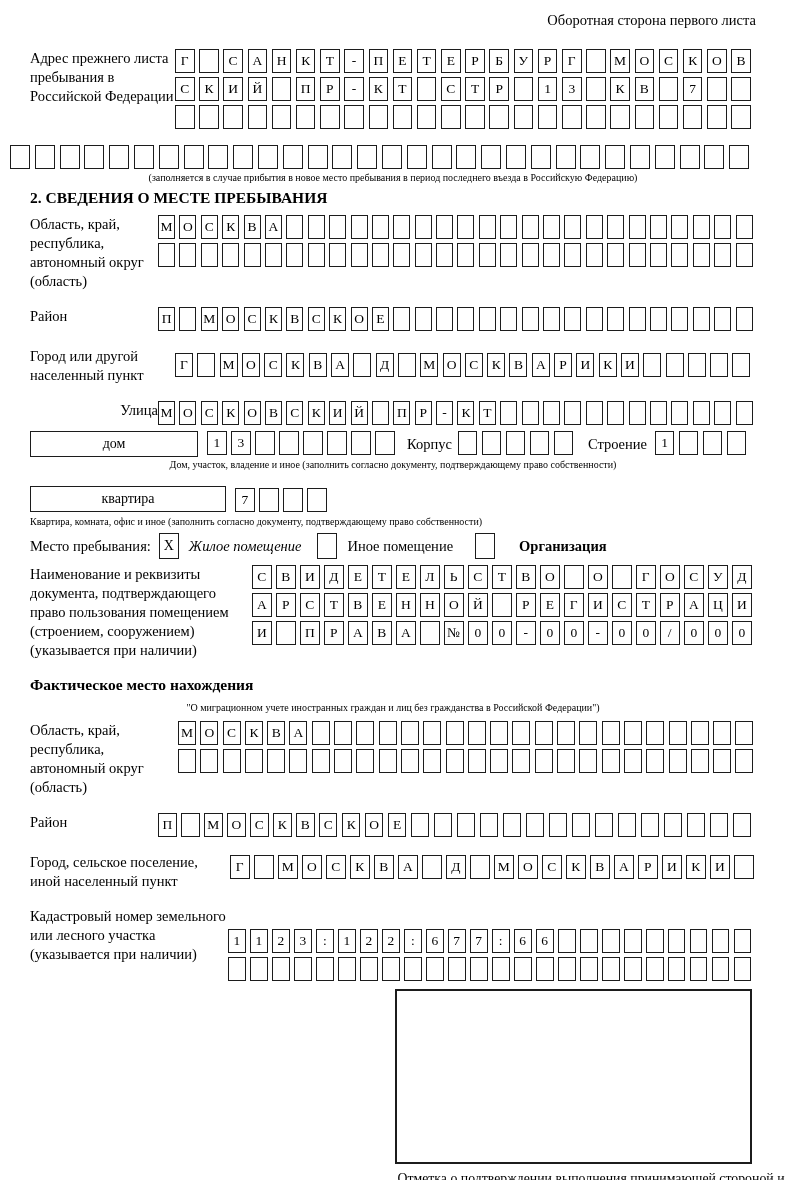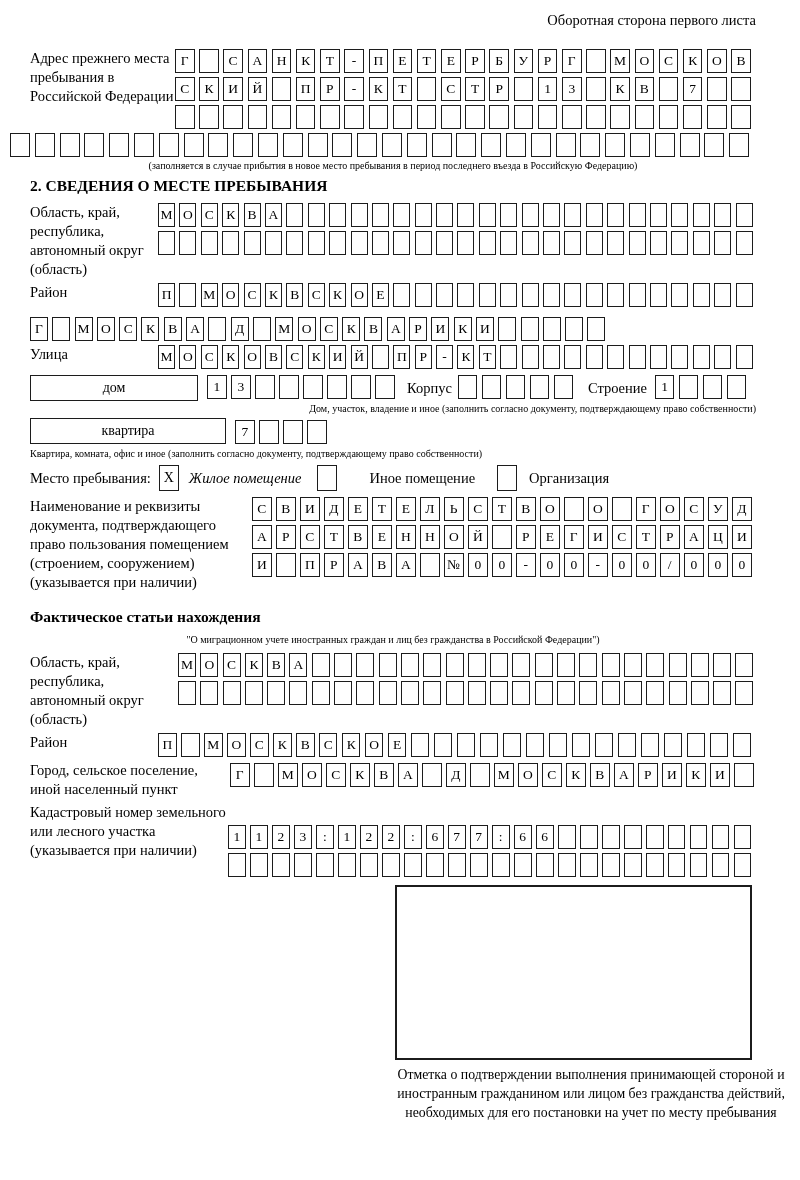--- a/index.html
+++ b/index.html
@@ -22,31 +22,31 @@
   .p220 .cell{width:17.8px;margin-right:4.2px;}
   .note{font-size:10px;text-align:center;margin:3px 0 2px 0;}
   .sec-title{font-size:15.5px;font-weight:bold;margin:6px 0 8px 0;}
   .namedbox{box-sizing:border-box;border:1.6px solid #1c1c1c;height:26px;display:flex;
             align-items:center;justify-content:center;font-size:14px;flex:none;}
   .inline-lbl{font-size:14.5px;line-height:26px;flex:none;}
   .cb{box-sizing:border-box;border:1.6px solid #1c1c1c;width:20px;height:26px;flex:none;
       display:flex;align-items:center;justify-content:center;font-size:14px;}
   .stamp-box{box-sizing:border-box;border:2px solid #1c1c1c;width:357px;height:175px;margin-left:365px;margin-top:8px;}
   .stamp-note{width:430px;margin-left:346px;margin-top:5px;text-align:center;font-size:13.8px;line-height:19px;}
-  .mt4{margin-top:4px;}.mt6{margin-top:6px;}.mt8{margin-top:8px;}
+  .mt4{margin-top:16px;}.mt6{margin-top:6px;}.mt8{margin-top:8px;}
 </style>
 </head>
 <body>
 
 <div class="page">
 
   <div class="hdr-note">Оборотная сторона первого листа</div>
 
   <div class="frow">
-    <div class="flabel" style="width:145px;">Адрес прежнего места пребывания в Российской Федерации</div>
+    <div class="flabel" style="width:145px;">Адрес прежнего листа пребывания в Российской Федерации</div>
     <div class="cellcol">
       <div class="cells p242">
           <div class="cell">Г</div>
           <div class="cell"></div>
           <div class="cell">С</div>
           <div class="cell">А</div>
           <div class="cell">Н</div>
           <div class="cell">К</div>
           <div class="cell">Т</div>
           <div class="cell">-</div>
@@ -251,20 +251,21 @@
         <div class="cell"></div>
         <div class="cell"></div>
         <div class="cell"></div>
         <div class="cell"></div>
         <div class="cell"></div>
         <div class="cell"></div>
       </div>
   </div>
 
   <div class="frow mt4">
+    <div class="flabel" style="width:145px;">Город или другой населенный пункт</div>
     <div class="cells p223" style="margin-top:6px;">
         <div class="cell">Г</div>
         <div class="cell"></div>
         <div class="cell">М</div>
         <div class="cell">О</div>
         <div class="cell">С</div>
         <div class="cell">К</div>
         <div class="cell">В</div>
         <div class="cell">А</div>
         <div class="cell"></div>
@@ -282,21 +283,21 @@
         <div class="cell">И</div>
         <div class="cell"></div>
         <div class="cell"></div>
         <div class="cell"></div>
         <div class="cell"></div>
         <div class="cell"></div>
       </div>
   </div>
 
   <div class="frow mt4">
-    <div class="flabel" style="width:128px;">Улица</div>
+    <div class="flabel" style="width:128px;text-align:right;">Улица</div>
     <div class="cells p214">
         <div class="cell">М</div>
         <div class="cell">О</div>
         <div class="cell">С</div>
         <div class="cell">К</div>
         <div class="cell">О</div>
         <div class="cell">В</div>
         <div class="cell">С</div>
         <div class="cell">К</div>
         <div class="cell">И</div>
@@ -343,41 +344,41 @@
         <div class="cell"></div>
       </div>
     <div class="inline-lbl" style="margin:0 8px 0 10px;">Строение</div>
     <div class="cells p240">
         <div class="cell">1</div>
         <div class="cell"></div>
         <div class="cell"></div>
         <div class="cell"></div>
       </div>
   </div>
-  <div class="note" style="text-align:right;margin-top:2px;">Дом, участок, владение и иное (заполнить согласно документу, подтверждающему право собственности)</div>
+  <div class="note" style="text-align:center;margin-top:2px;">Дом, участок, владение и иное (заполнить согласно документу, подтверждающему право собственности)</div>
 
   <div class="frow mt4" style="align-items:flex-end;">
     <div class="namedbox" style="width:196px;">квартира</div>
     <div class="cells p240" style="margin-left:9px;">
         <div class="cell">7</div>
         <div class="cell"></div>
         <div class="cell"></div>
         <div class="cell"></div>
       </div>
   </div>
   <div class="note" style="text-align:left;margin-top:4px;">Квартира, комната, офис и иное (заполнить согласно документу, подтверждающему право собственности)</div>
 
   <div class="frow mt6" style="align-items:center;">
     <div class="inline-lbl">Место пребывания:</div>
     <div class="cb" style="margin-left:8px;">X</div>
     <div class="inline-lbl" style="margin-left:10px;font-style:italic;">Жилое помещение</div>
     <div class="cb" style="margin-left:16px;"></div>
-    <div class="inline-lbl" style="margin-left:32px;">Иное помещение</div>
+    <div class="inline-lbl" style="margin-left:10px;">Иное помещение</div>
     <div class="cb" style="margin-left:22px;"></div>
-    <div class="inline-lbl" style="margin-left:12px;">Организация</div>
+    <div class="inline-lbl" style="margin-left:24px;font-weight:bold;">Организация</div>
   </div>
 
   <div class="frow mt6">
     <div class="flabel" style="width:222px;">Наименование и реквизиты документа, подтверждающего право пользования помещением (строением, сооружением) (указывается при наличии)</div>
     <div class="cellcol">
       <div class="cells p240">
           <div class="cell">С</div>
           <div class="cell">В</div>
           <div class="cell">И</div>
           <div class="cell">Д</div>
@@ -441,21 +442,21 @@
           <div class="cell">0</div>
           <div class="cell">0</div>
           <div class="cell">/</div>
           <div class="cell">0</div>
           <div class="cell">0</div>
           <div class="cell">0</div>
         </div>
     </div>
   </div>
 
-  <div class="sec-title" style="margin-top:16px;">Фактическое статьи нахождения</div>
+  <div class="sec-title" style="margin-top:16px;">Фактическое место нахождения</div>
   <div class="note" style="margin-top:0;">"О миграционном учете иностранных граждан и лиц без гражданства в Российской Федерации")</div>
 
   <div class="frow mt8">
     <div class="flabel" style="width:148px;">Область, край, республика, автономный округ (область)</div>
     <div class="cellcol">
       <div class="cells p223">
           <div class="cell">М</div>
           <div class="cell">О</div>
           <div class="cell">С</div>
           <div class="cell">К</div>

